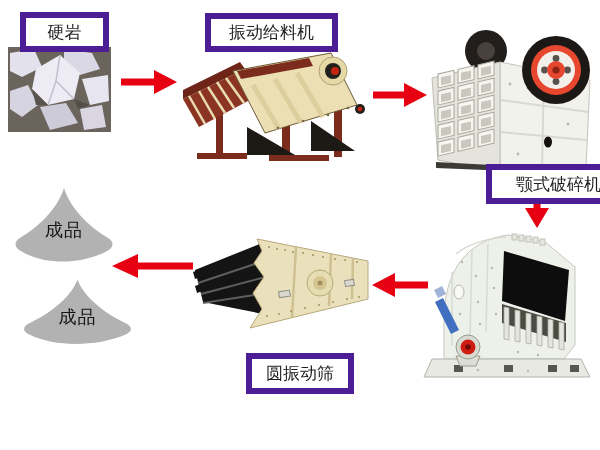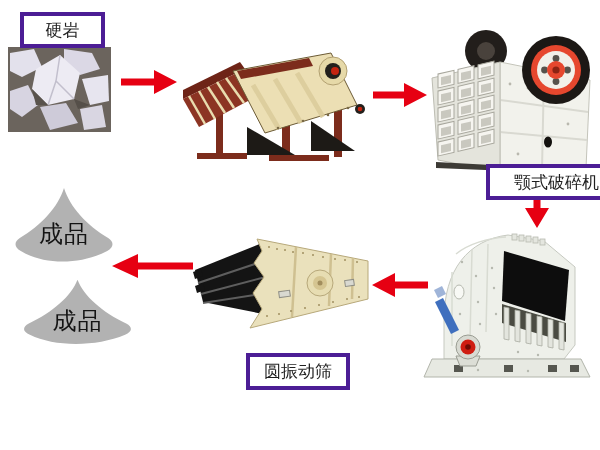--- a/index.html
+++ b/index.html
@@ -3,40 +3,41 @@
 <meta charset="utf-8">
 <style>
   html,body{margin:0;padding:0;background:#ffffff;}
   .canvas{
     position:relative;width:600px;height:450px;background:#ffffff;
     font-family:"Liberation Sans","DejaVu Sans",sans-serif;overflow:hidden;
   }
   .abs{position:absolute;}
   .label-box{
     position:absolute;display:flex;align-items:center;justify-content:center;
-    background:#ffffff;border:4px solid #4c1d95;color:#1f1f1f;
+    background:#ffffff;border:6px solid #4c1d95;color:#1f1f1f;
     font-size:17px;line-height:1;white-space:nowrap;z-index:5;
   }
   .pile{position:absolute;}
   .pile svg{display:block;width:100%;height:100%;}
   .pile-label{
     position:absolute;left:0;top:37%;width:100%;text-align:center;
-    font-size:24px;color:#141414;letter-spacing:1px;
+    font-size:18px;color:#141414;letter-spacing:1px;
   }
   .arrow{position:absolute;z-index:4;}
   .arrow svg{display:block;width:100%;height:100%;}
   .machine svg,.photo svg{display:block;width:100%;height:100%;}
 </style>
 </head>
 <body>
 
 <div class="canvas">
 
   <div class="label-box" style="left:20px;top:12px;width:77px;height:28px;">硬岩</div>
 
+  <div class="label-box" style="left:205px;top:13px;width:121px;height:27px;">振动给料机</div>
 
   <div class="label-box" style="left:486px;top:164px;width:101px;height:28px;padding-left:16px;">颚式破碎机</div>
 
 
   <div class="label-box" style="left:246px;top:353px;width:96px;height:29px;text-align:right;">圆振动筛</div>
 
   <div class="abs photo" style="left:8px;top:47px;width:103px;height:85px;">
     <svg viewBox="0 0 103 85" preserveAspectRatio="none">
       <rect width="103" height="85" fill="#6b645d"></rect>
       <polygon points="2,6 26,2 34,20 14,30 2,24" fill="#e3e1ec"></polygon>

